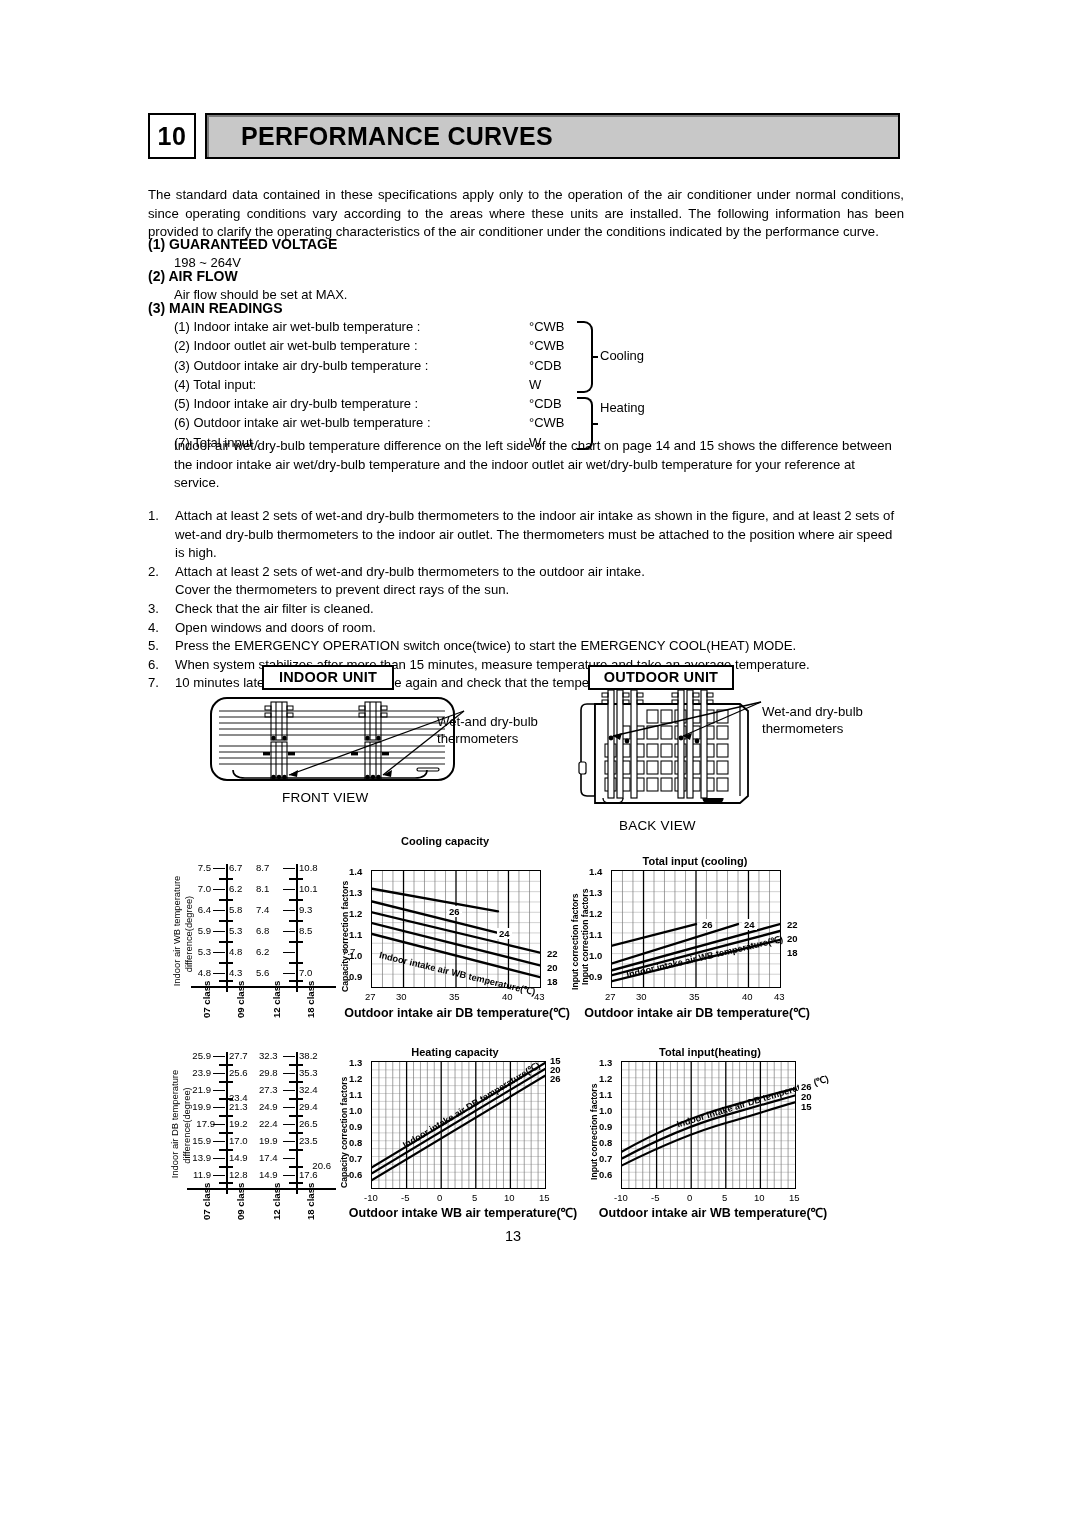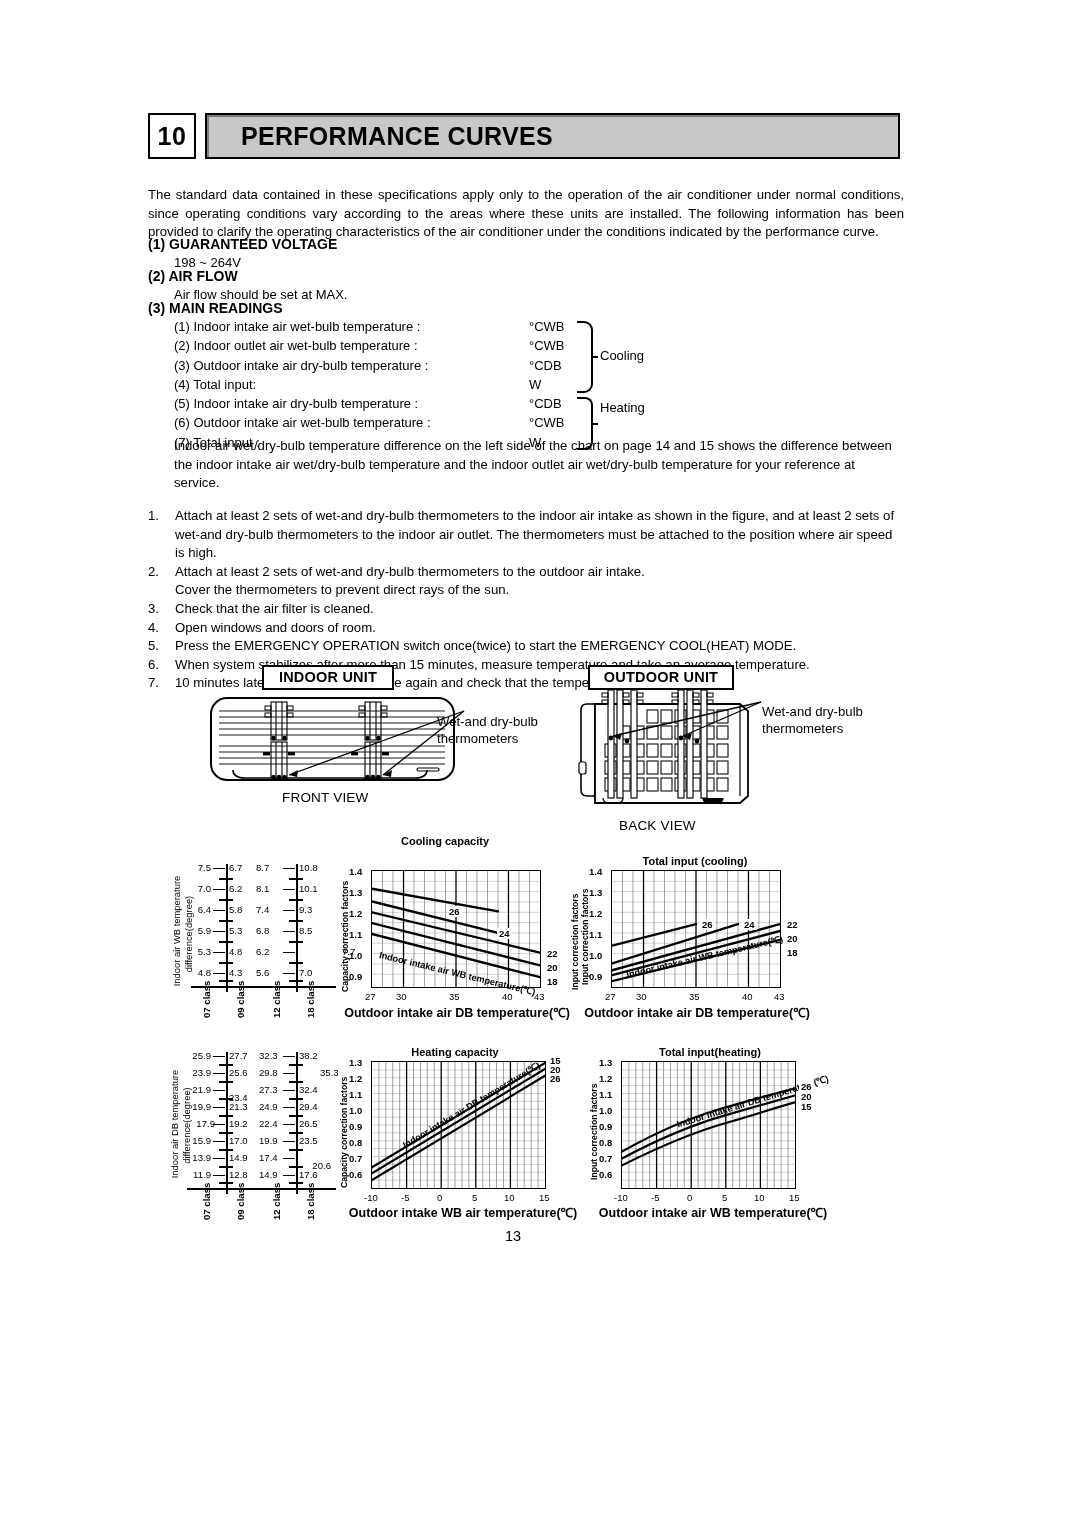--- a/index.html
+++ b/index.html
@@ -596,21 +596,21 @@
     <div class="snum l" style="left:66px;top:0px;width:32px;">27.7</div>
     <div class="snum l" style="left:96px;top:0px;width:32px;">32.3</div>
     <div class="sdash" style="left:120px;top:6px;width:12px;"></div>
     <div class="snum l" style="left:136px;top:0px;width:32px;">38.2</div>
 
     <div class="snum" style="left:16px;top:17px;width:32px;">23.9</div>
     <div class="sdash" style="left:50px;top:23px;width:12px;"></div>
     <div class="snum l" style="left:66px;top:17px;width:32px;">25.6</div>
     <div class="snum l" style="left:96px;top:17px;width:32px;">29.8</div>
     <div class="sdash" style="left:120px;top:23px;width:12px;"></div>
-    <div class="snum l" style="left:136px;top:17px;width:32px;padding-left:21px;">35.3</div>
+    <div class="snum l" style="left:136px;top:17px;width:32px;">35.3</div>
 
     <div class="snum" style="left:16px;top:34px;width:32px;">21.9</div>
     <div class="sdash" style="left:50px;top:40px;width:12px;"></div>
     <div class="snum l" style="left:66px;top:34px;width:32px;margin-top:8px;">23.4</div>
     <div class="snum l" style="left:96px;top:34px;width:32px;">27.3</div>
     <div class="sdash" style="left:120px;top:40px;width:12px;"></div>
     <div class="snum l" style="left:136px;top:34px;width:32px;">32.4</div>
 
     <div class="snum" style="left:16px;top:51px;width:32px;">19.9</div>
     <div class="sdash" style="left:50px;top:57px;width:12px;"></div>

